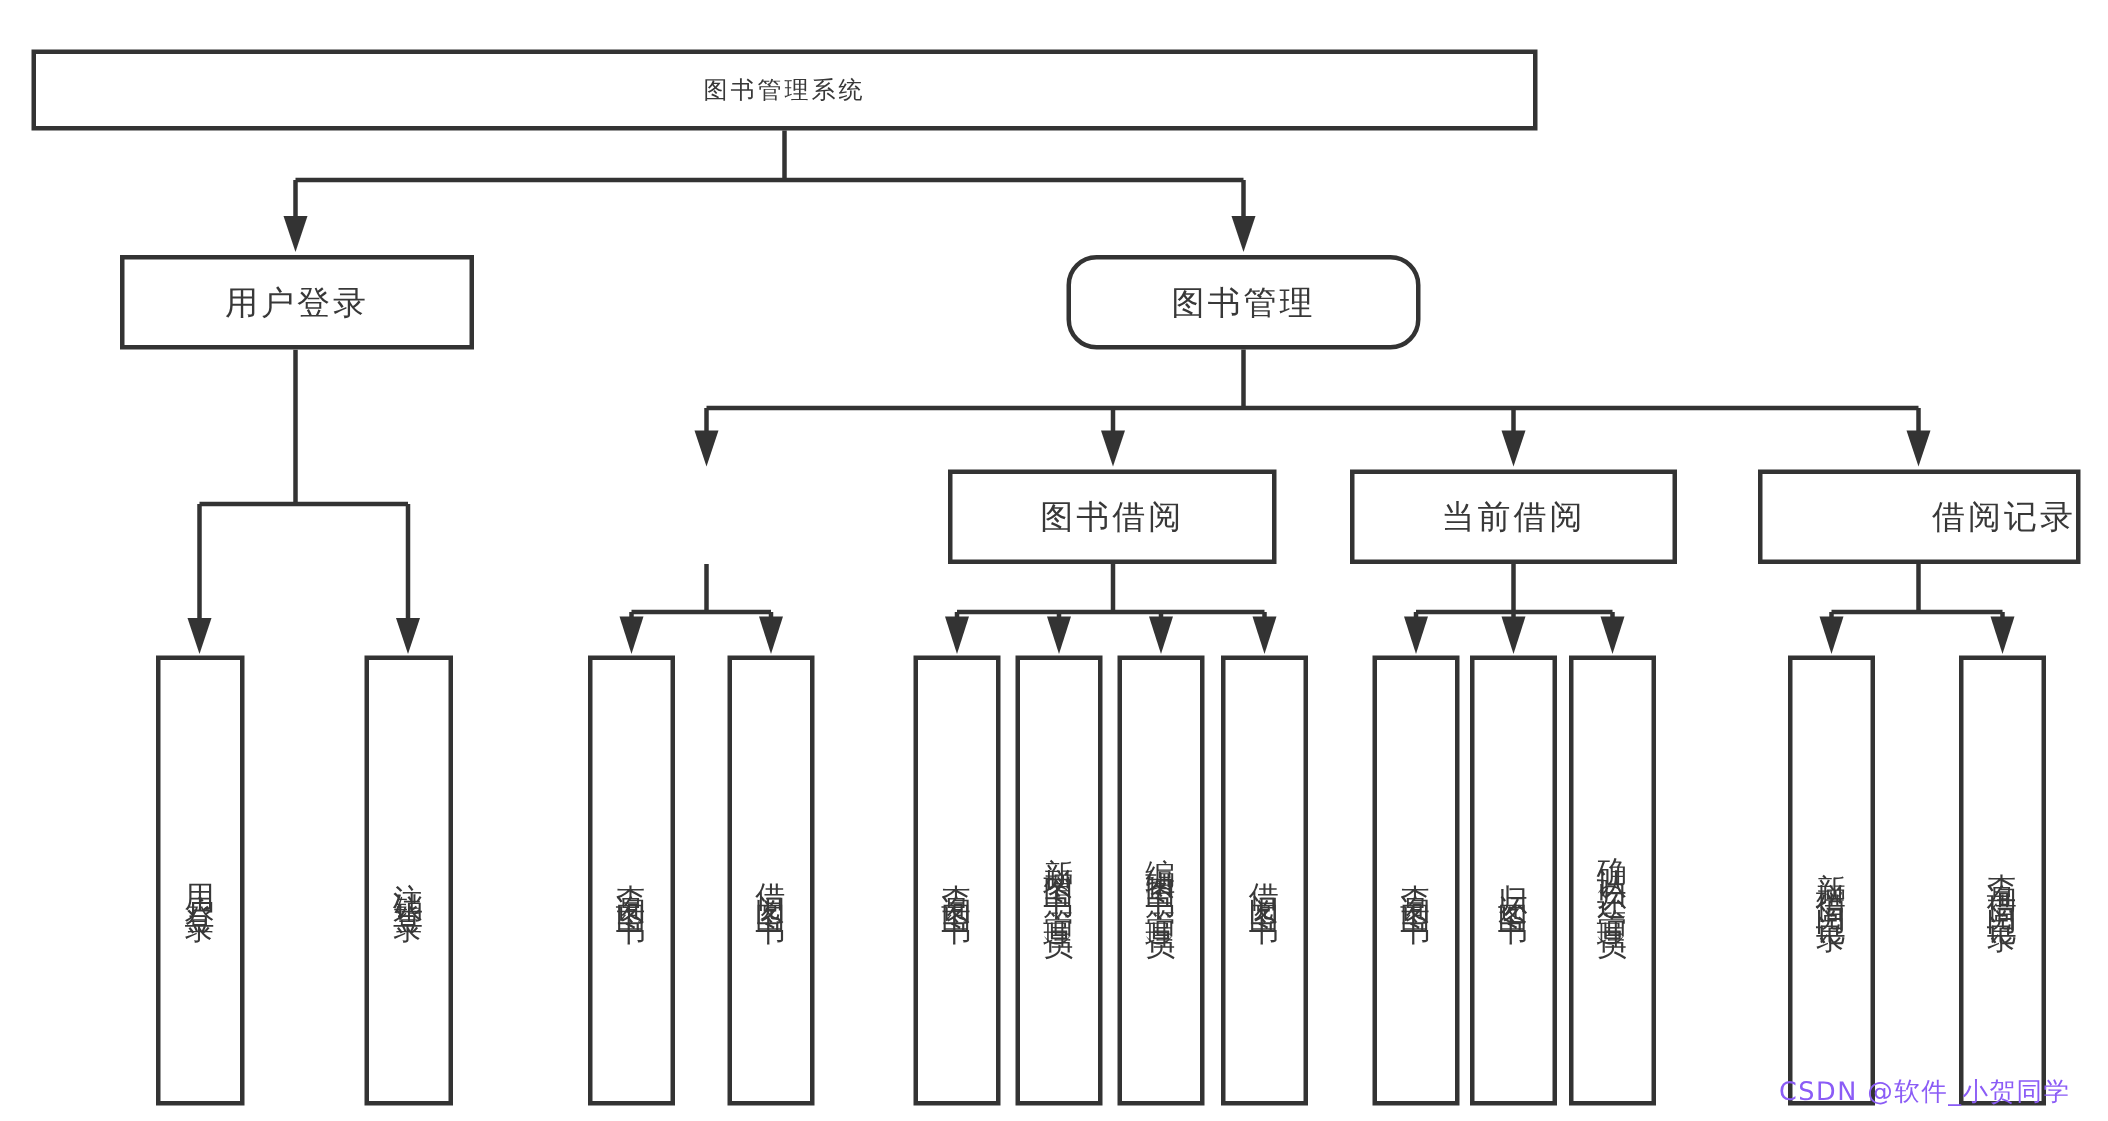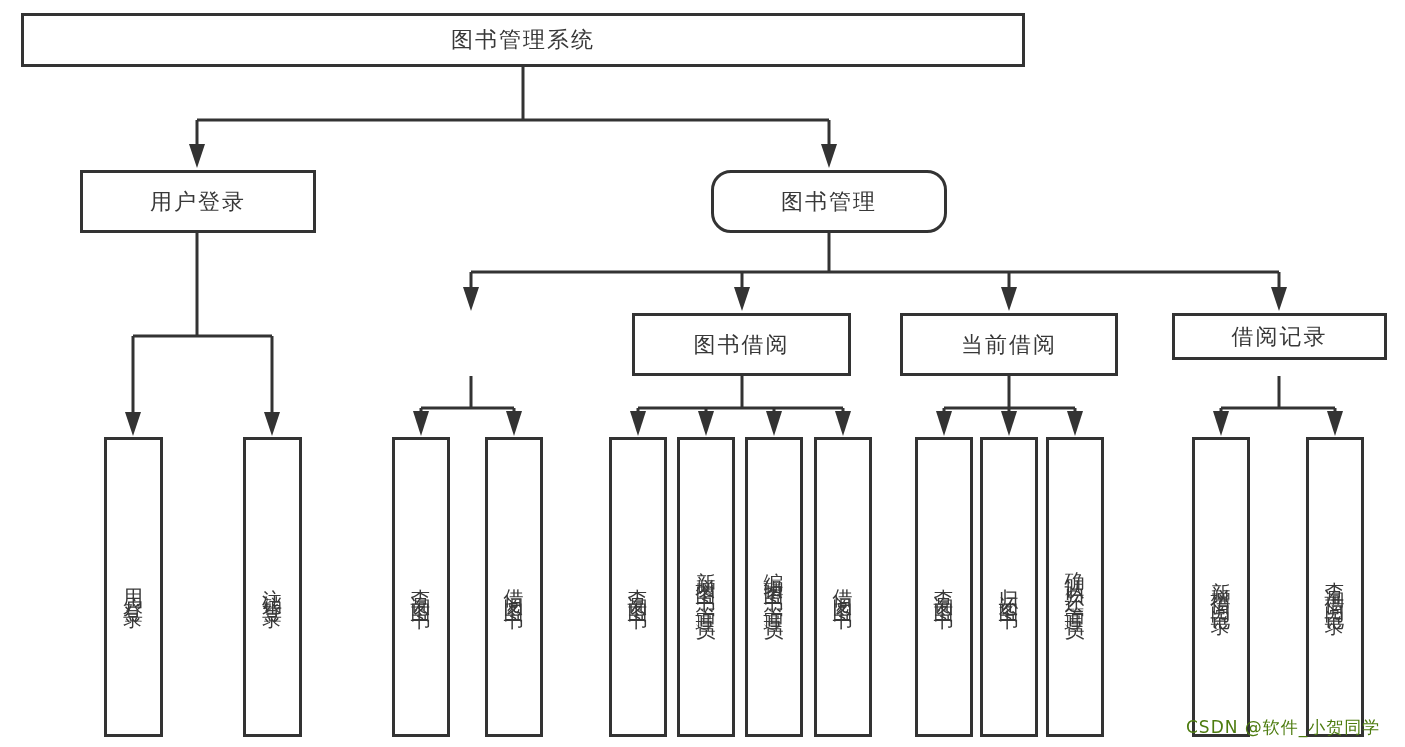--- a/index.html
+++ b/index.html
@@ -31,37 +31,38 @@
     display: flex;
     align-items: center;
     justify-content: center;
   }
   .hbox {
     font-size: 22px;
     letter-spacing: 2px;
     white-space: nowrap;
   }
   .root-box {
-    font-size: 22px;
+    font-size: 16px;
+    margin-top: 20px;
   }
   .vbox span {
     writing-mode: vertical-rl;
     text-orientation: mixed;
     font-size: 20px;
     letter-spacing: 7px;
     line-height: 1;
     white-space: nowrap;
   }
   .watermark {
     position: absolute;
     left: 1186px;
     top: 716px;
     font-size: 17px;
     letter-spacing: 1px;
-    color: #4d7c0f;
+    color: #8b5cf6;
     white-space: nowrap;
     z-index: 5;
   }
 </style>
 </head>
 <body>
 
 <div class="stage">
 
   <svg class="connectors" viewBox="0 0 1405 747" xmlns="http://www.w3.org/2000/svg">
@@ -164,21 +165,21 @@
   <div class="node hbox" style="left:711px; top:170px; width:236px; height:63px;border-radius:20px;">
     <span>图书管理</span>
   </div>
 
   <div class="node hbox" style="left:632px; top:313px; width:219px; height:63px;">
     <span>图书借阅</span>
   </div>
   <div class="node hbox" style="left:900px; top:313px; width:218px; height:63px;font-family:Liberation Mono, monospace;">
     <span>当前借阅</span>
   </div>
-  <div class="node hbox" style="left:1172px; top:313px; width:215px; height:47px;">
+  <div class="node hbox" style="left:1172px; top:313px; width:215px; height:63px;justify-content:flex-end;">
     <span>借阅记录</span>
   </div>
 
   <div class="node vbox" style="left:104px; top:437px; width:59px; height:300px;">
     <span>用户登录</span>
   </div>
   <div class="node vbox" style="left:243px; top:437px; width:59px; height:300px;">
     <span>注销登录</span>
   </div>
 

